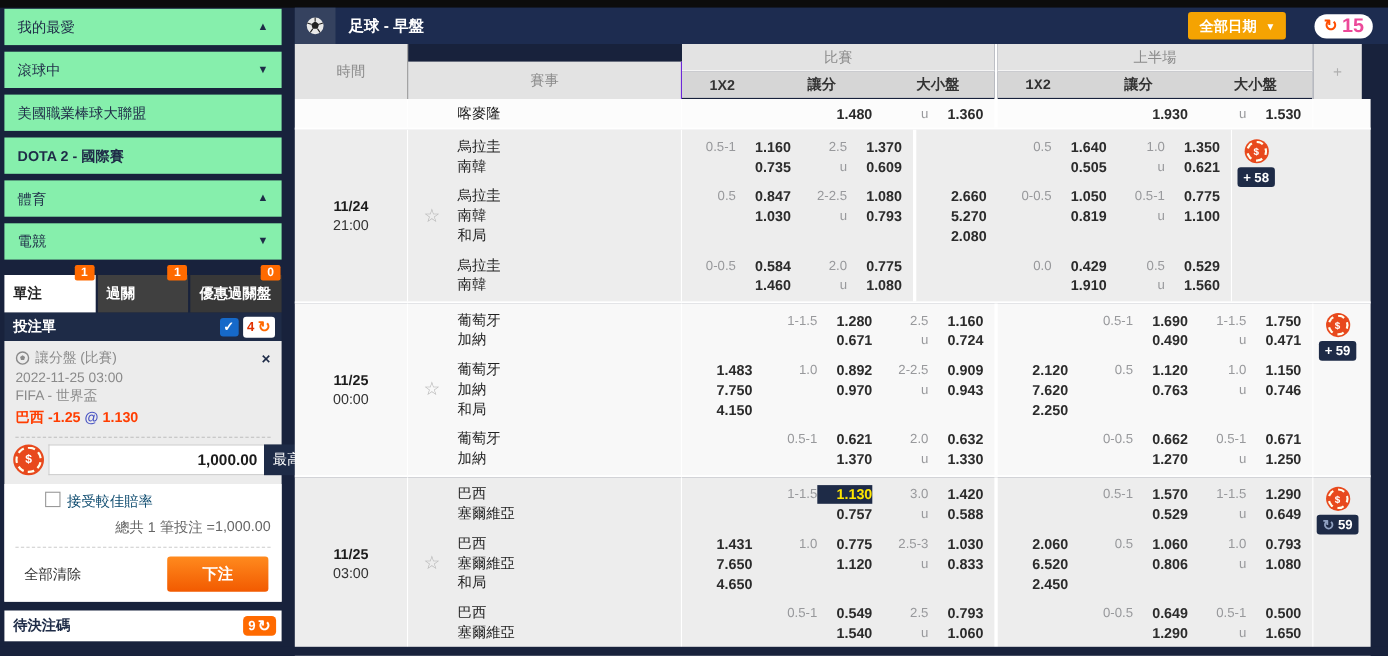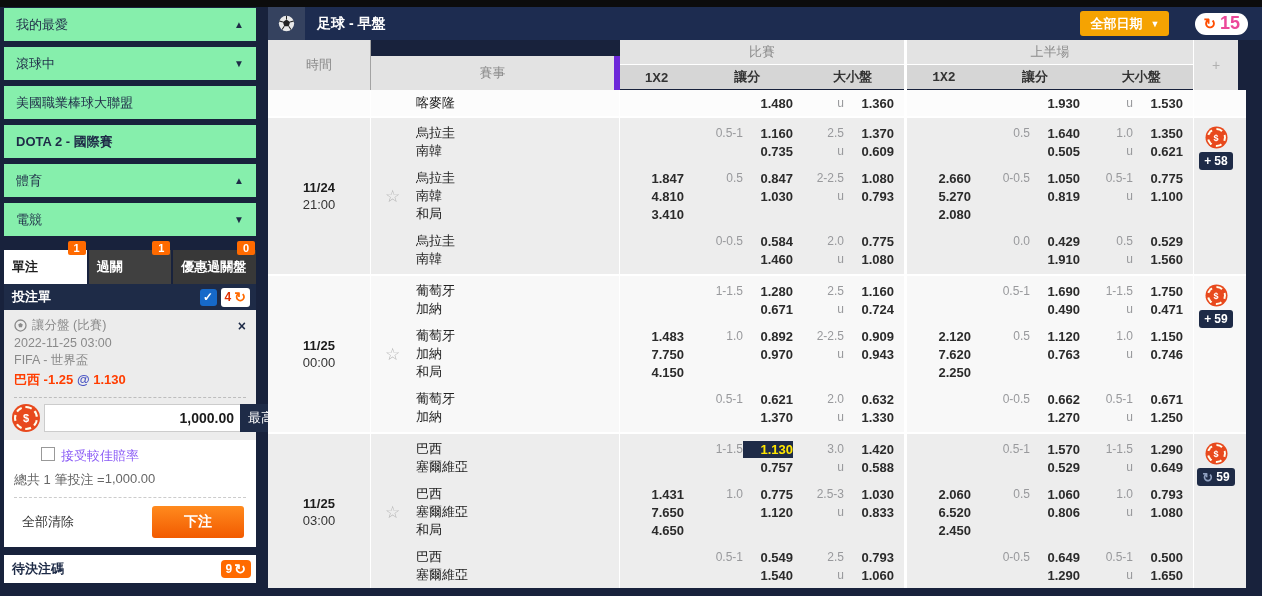--- a/index.html
+++ b/index.html
@@ -45,23 +45,23 @@
   .dashed { border-top:1px dashed #bdbdbd; margin:6px 10px; }
   .stake-row { display:flex; align-items:center; gap:6px; padding:0 10px 8px 10px; }
   .chip { width:24px; height:24px; flex:none; border-radius:50%; background:#e8491d; border:2px dashed #ffe;
     box-shadow:0 0 0 2px #e8491d; color:#fff; font-size:11px; font-weight:bold;
     display:flex; align-items:center; justify-content:center; }
   .stake-wrap { flex:1; display:flex; height:28px; }
   .stake-input { flex:1; min-width:0; border:1px solid #ccc; border-right:none; text-align:right;
     font-weight:bold; font-size:14px; color:#1b1b1b; padding:0 6px; font-family:"Liberation Sans",sans-serif; }
   .max-btn { background:#1e2b47; color:#fff; font-size:13px; padding:0 8px; display:flex; align-items:center; cursor:pointer; }
   .white-sec { background:#fff; padding:7px 10px 9px 10px; }
-  .accept-row { display:flex; align-items:flex-start; gap:6px; color:#8b5cf6; font-size:13px;padding-left:27px; }
+  .accept-row { display:flex; align-items:flex-start; gap:6px; color:#0c4a6e; font-size:13px;padding-left:27px; }
   .cb { width:14px; height:14px; border:1px solid #999; background:#fff; cursor:pointer; }
-  .total-row { display:flex; justify-content:flex-start; color:#666; margin-top:6px; font-size:13px; }
+  .total-row { display:flex; justify-content:flex-end; color:#666; margin-top:6px; font-size:13px; }
   .w-dashed { border-top:1px dashed #ccc; margin:8px 0; }
   .t-footer { display:flex; justify-content:space-between; align-items:center; padding:0 2px 0 8px; }
   .clear-all { color:#333; font-size:13px; cursor:pointer; }
   .bet-btn { background:linear-gradient(#ff8a1e,#f25a00); color:#fff; font-weight:bold; font-size:14px;
     width:92px; height:32px; border:none; border-radius:3px; cursor:pointer; }
 
   .pending-bar { background:#fff; margin-top:8px; height:28px; display:flex; align-items:center;
     justify-content:space-between; padding:0 5px 0 8px; color:#1e2b47; font-size:13px; font-weight:bold; }
   .p-badge { background:#ff6a00; border-radius:4px; color:#fff; display:flex; align-items:center; gap:2px;
     padding:2px 5px; font-size:12px; cursor:pointer; }
@@ -78,21 +78,21 @@
   .date-btn .car { font-size:9px; }
   .refresh-pill { background:#fff; border-radius:12px; height:22px; display:flex; align-items:center; gap:4px;
     padding:0 8px; cursor:pointer; }
   .refresh-pill .r { color:#ff4d00; font-weight:bold; font-size:15px; line-height:1; }
   .refresh-pill .n { color:#ec4899; font-weight:bold; font-size:18px; }
 
   .table { width:978px; }
   .thead { display:flex; height:50px; }
   .th { background:#e3e3e3; color:#8b8b8b; font-size:13px; display:flex; align-items:center; justify-content:center; }
   .th-time { width:103px; border-right:1px solid #a3a3a3; }
-  .th-event { width:249px; border-right:6px solid #6d28d9;margin-top:16px; }
+  .th-event { width:249px; border-right:1px solid #6d28d9;margin-top:16px; }
   .th-group { width:287px; display:flex; flex-direction:column; }
   .th-group.g1 { border-right:3px solid #fff; }
   .th-group.g2 { border-right:1px solid #fff;font-family:Liberation Mono, monospace; }
   .g-title { height:25px; background:#e3e3e3; color:#8b8b8b; font-size:13px; display:flex;
     align-items:center; justify-content:center; border-bottom:1px solid #fff; }
   .g-subs { height:24px; background:#d6d6d6; display:flex; }
   .g-subs span { color:#333; font-size:13px; font-weight:bold; display:flex; align-items:center; justify-content:center; }
   .g-subs .w1 { width:74px; } .g-subs .w2 { width:109px; } .g-subs .w3 { width:104px; }
   .th-plus { width:44px; color:#b0b0b0; font-size:14px; cursor:pointer; }
 
@@ -354,40 +354,20 @@
                   <div class="tline">烏拉圭</div>
                   <div class="tline">南韓</div>
                   <div class="tline">和局</div>
                 </div>
                 <div class="s2">
                   <div class="tline">烏拉圭</div>
                   <div class="tline">南韓</div>
                 </div>
               </div>
             </div>
-            <div class="c-x12">
-              <div class="colstack">
-                <div class="s2"></div>
-                <div class="s3">
-                  <div class="oline">
-                    <span class="ln"></span>
-                    <div class="pr">1.847</div>
-                  </div>
-                  <div class="oline">
-                    <span class="ln"></span>
-                    <div class="pr">4.810</div>
-                  </div>
-                  <div class="oline">
-                    <span class="ln"></span>
-                    <div class="pr">3.410</div>
-                  </div>
-                </div>
-                <div class="s2"></div>
-              </div>
-            </div>
             <div class="c-hcp">
               <div class="colstack">
                 <div class="s2">
                   <div class="oline">
                     <span class="ln">0.5-1</span>
                     <div class="pr">1.160</div>
                   </div>
                   <div class="oline">
                     <span class="ln"></span>
                     <div class="pr">0.735</div>

